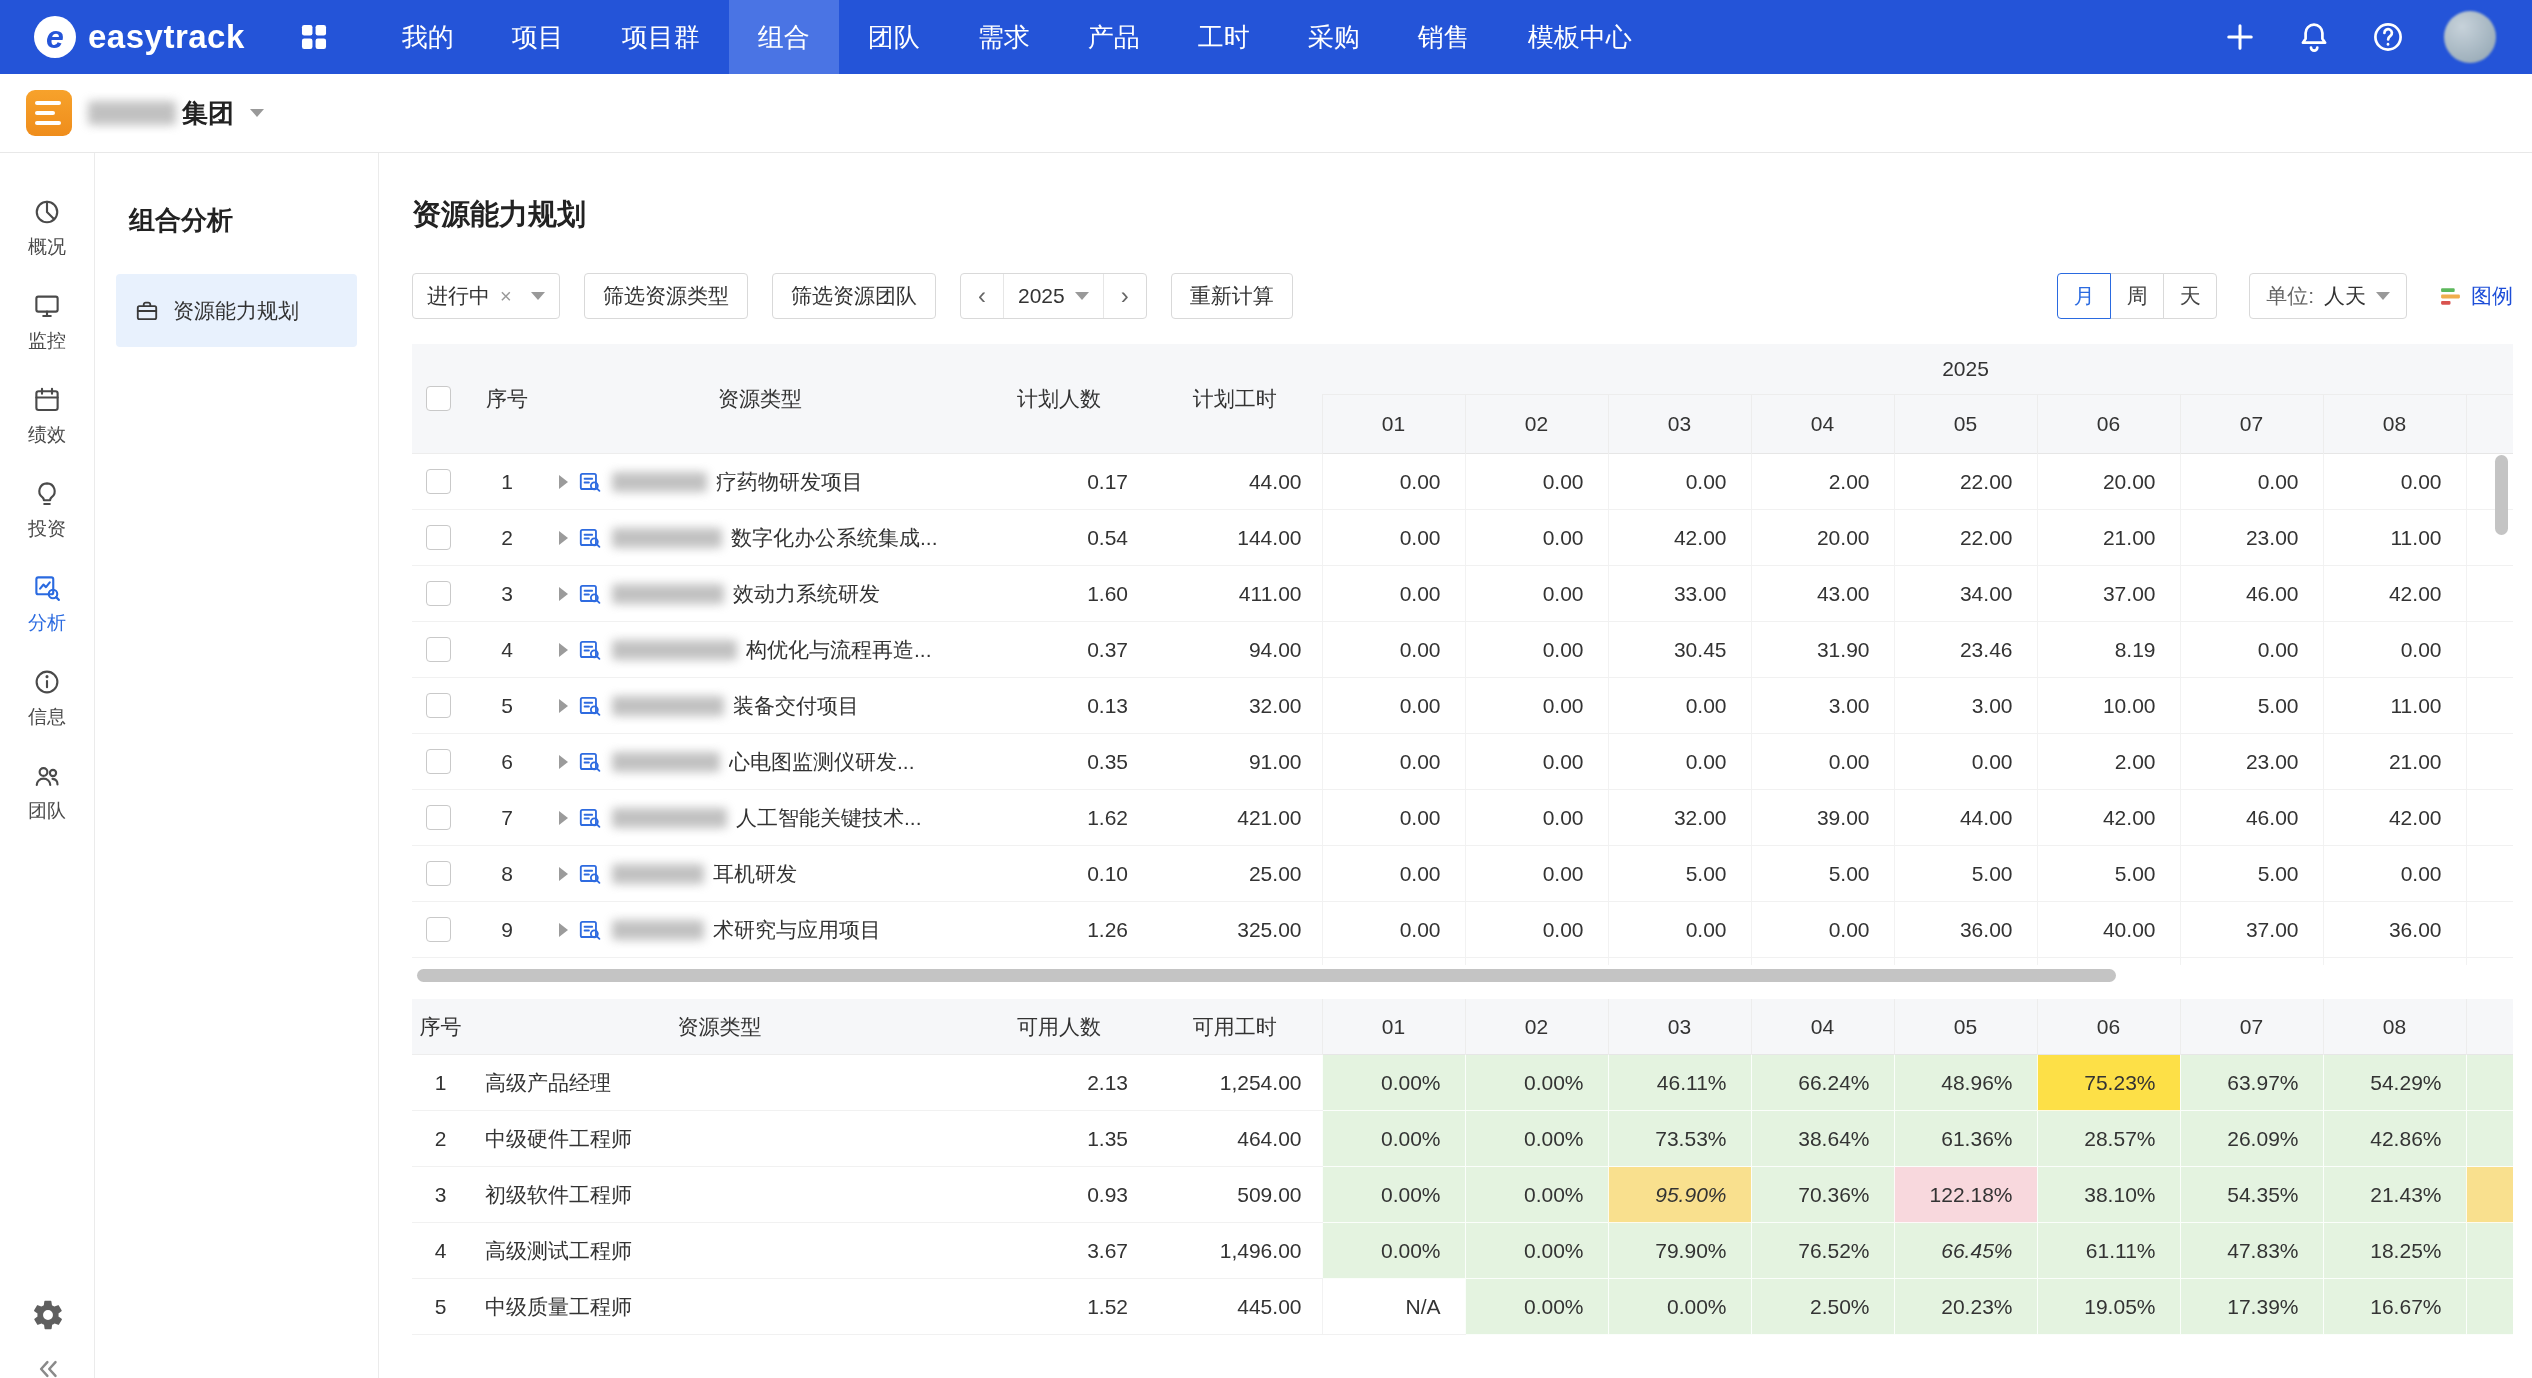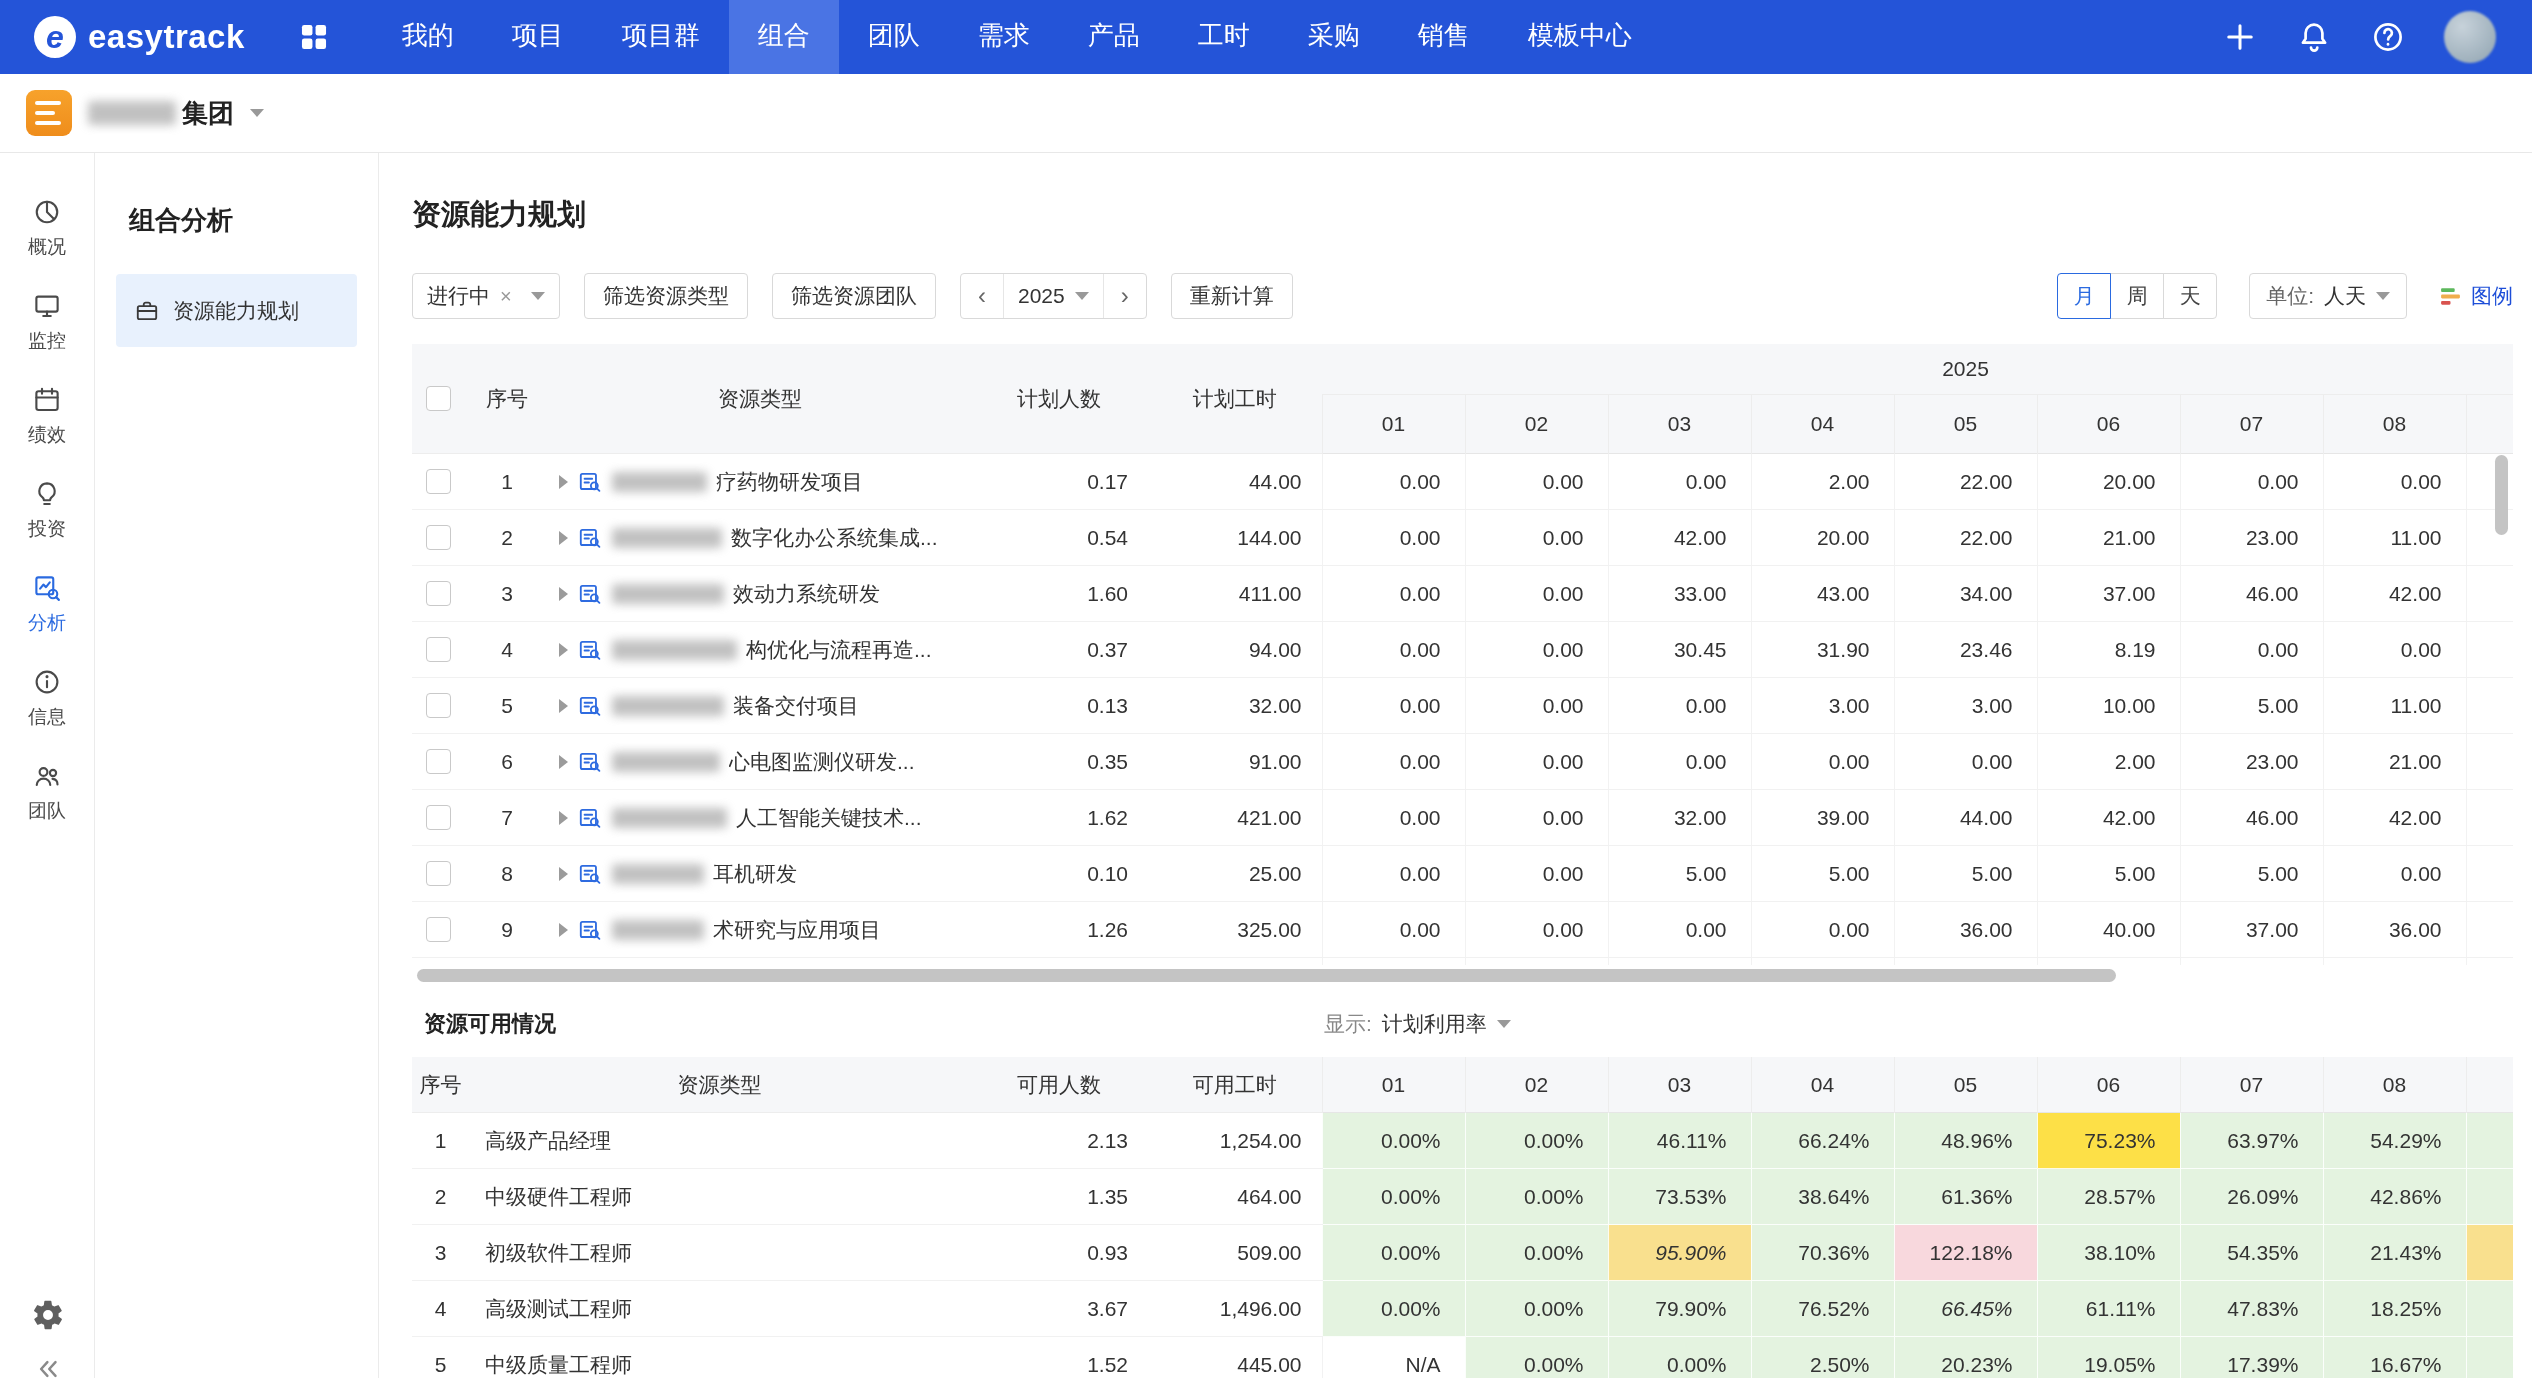--- a/index.html
+++ b/index.html
@@ -13,21 +13,21 @@
   .caret-down{width:0;height:0;border-left:7px solid transparent;border-right:7px solid transparent;border-top:8px solid #999;}
   .redacted{display:inline-block;height:20px;border-radius:3px;background:#8f8f8f;opacity:.55;filter:blur(5px);flex:none;}
 
   
   .topnav{position:absolute;top:0;left:0;width:2532px;height:74px;background:#2454d8;display:flex;align-items:center;color:#fff;z-index:50;}
   .logo{display:flex;align-items:center;gap:12px;margin-left:34px;flex:none;}
   .logo-mark{width:42px;height:42px;border-radius:50%;background:#fff;color:#2454d8;font-weight:bold;font-size:32px;line-height:42px;text-align:center;font-style:italic;}
   .logo-text{font-size:33px;font-weight:bold;letter-spacing:.5px;}
   .apps-grid{width:34px;height:34px;margin-left:52px;color:#fff;flex:none;cursor:pointer;}
   .nav-items{display:flex;align-items:center;height:74px;margin-left:42px;}
-  .nav-item{height:74px;line-height:74px;padding:0 29px;font-size:26px;color:#fff;cursor:pointer;white-space:nowrap;font-family:Liberation Mono, monospace;}
+  .nav-item{height:74px;line-height:74px;padding:0 29px;font-size:26px;color:#fff;cursor:pointer;white-space:nowrap;}
   .nav-item.active{background:#4a74e4;}
   .topnav-right{margin-left:auto;display:flex;align-items:center;gap:38px;margin-right:36px;}
   .topnav-right .tn-ic{width:36px;height:36px;color:#fff;}
   .avatar{width:52px;height:52px;border-radius:50%;background:radial-gradient(circle at 35% 30%,#c7d2da,#8fa3b0);filter:blur(1px);}
 
   
   .workspace-bar{position:absolute;top:74px;left:0;width:2532px;height:79px;background:#fff;border-bottom:1px solid #e8e8e8;display:flex;align-items:center;padding-left:26px;box-sizing:border-box;z-index:40;}
   .ws-icon{width:46px;height:46px;border-radius:9px;background:linear-gradient(180deg,#f7a22b,#ef8d1c);display:flex;flex-direction:column;justify-content:center;gap:6px;padding:0 9px;box-sizing:border-box;flex:none;}
   .ws-icon i{display:block;height:4px;border-radius:2px;background:#fff;}
   .ws-icon i:nth-child(1){width:26px;}
@@ -654,28 +654,20 @@
             <td class="td-month"></td>
           </tr>
         </tbody>
     </table>
     <div class="v-thumb"></div>
   </div>
   <div class="h-scrollbar">
     <div class="h-thumb"></div>
   </div>
 
-  <div class="avail-head">
-    <span class="avail-title">资源可用情况</span>
-    <span class="display-ctl">
-      <span class="display-label">显示:</span>
-      <span class="display-value">计划利用率</span>
-      <span class="caret-down"></span>
-    </span>
-  </div>
   <div class="table-wrap avail-wrap">
     <table id="avail-table">
       <colgroup>
         <col style="width:57px">
           <col style="width:501px">
           <col style="width:178px">
           <col style="width:174px">
         <col style="width:143px">
           <col style="width:143px">
           <col style="width:143px">

